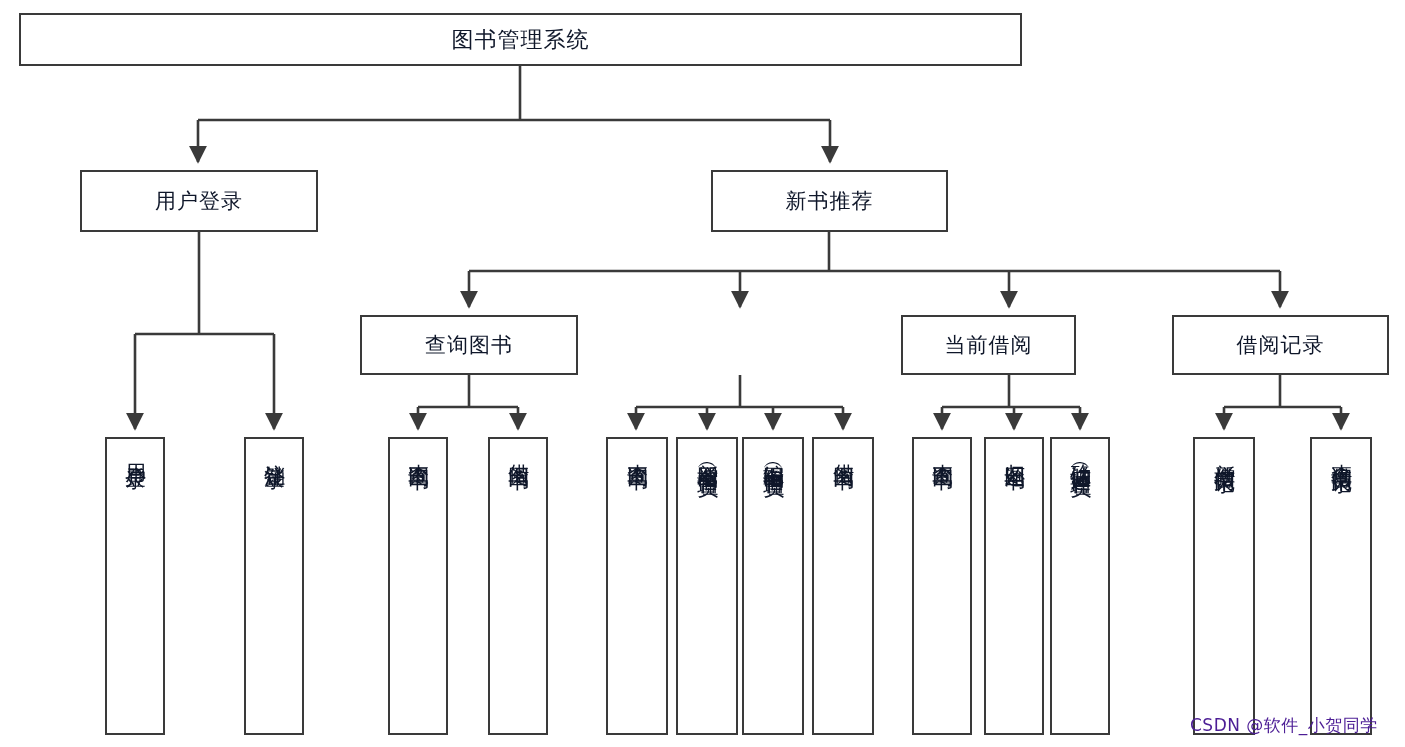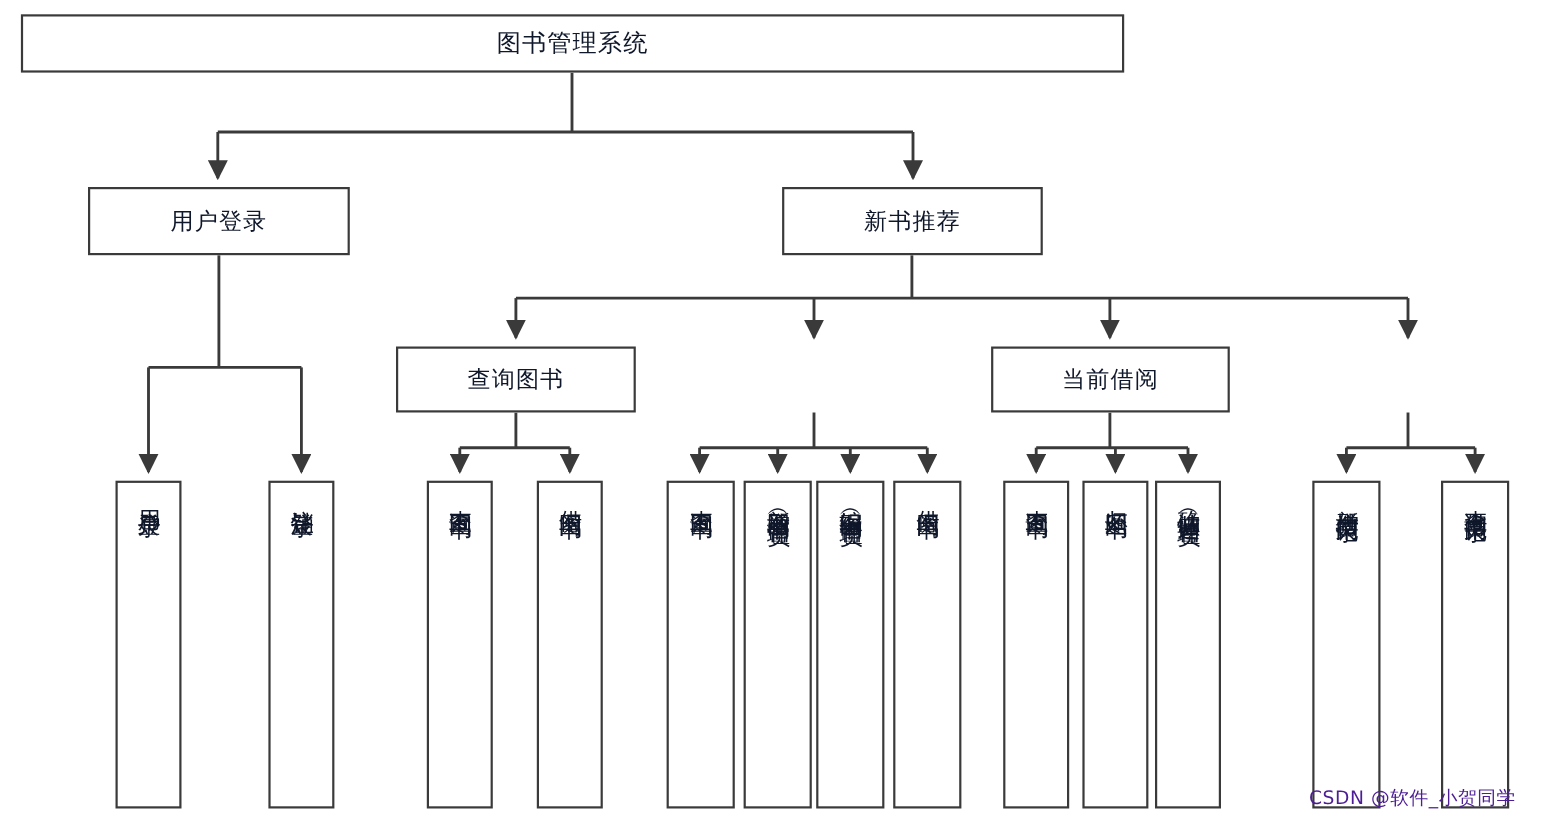--- a/index.html
+++ b/index.html
@@ -120,22 +120,25 @@
   <div class="node h" style="left: 80px; top: 170px; width: 238px; height: 62px;">
     <span class="lbl">用户登录</span>
   </div>
   <div class="node h" style="left: 711px; top: 170px; width: 237px; height: 62px;">
     <span class="lbl">新书推荐</span>
   </div>
 
   <div class="node h" style="left: 360px; top: 315px; width: 218px; height: 60px;">
     <span class="lbl">查询图书</span>
   </div>
-  <div class="node h" style="left: 901px; top: 315px; width: 217px; height: 60px;">
+  <div class="node h" style="left: 901px; top: 315px; width: 175px; height: 60px;">
     <span class="lbl">当前借阅</span>
+  </div>
+  <div class="node h" style="left: 1172px; top: 315px; width: 217px; height: 60px;">
+    <span class="lbl">借阅记录</span>
   </div>
 
   <div class="node v" style="left: 105px; top: 437px; width: 60px; height: 298px;">
     <span class="lbl">用户登录</span>
   </div>
   <div class="node v" style="left: 244px; top: 437px; width: 60px; height: 298px;">
     <span class="lbl">注销登录</span>
   </div>
   <div class="node v" style="left: 388px; top: 437px; width: 60px; height: 298px;">
     <span class="lbl">查询图书</span>

